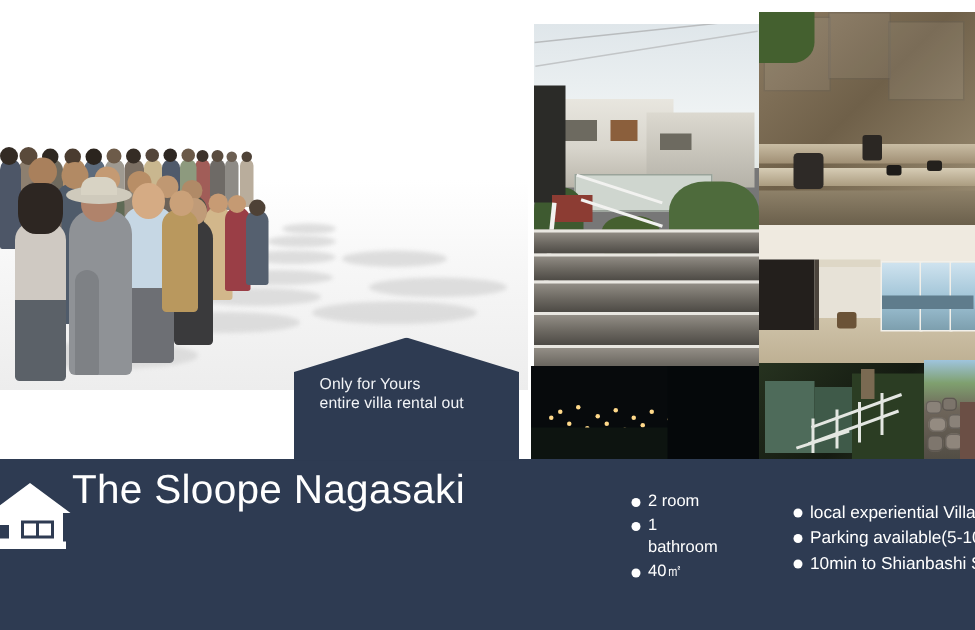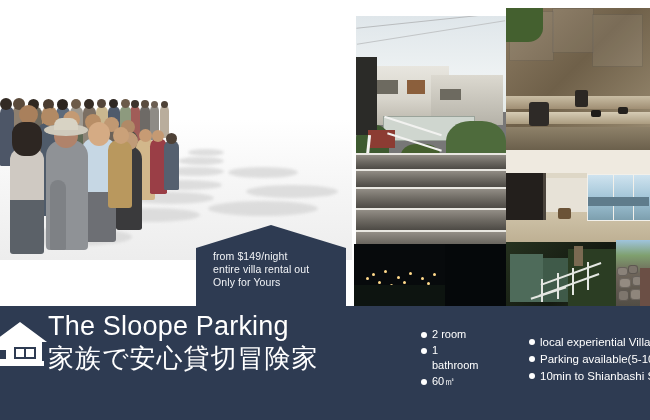--- a/index.html
+++ b/index.html
@@ -354,47 +354,45 @@
         <div class="rock" style="left:46%;top:52%;width:30%;height:14%;"></div>
         <div class="rock" style="left:6%;top:72%;width:32%;height:15%;background:#7e766d;"></div>
         <div class="rock" style="left:42%;top:70%;width:34%;height:16%;background:#8f867c;"></div>
         <div style="position:absolute;left:70%;top:40%;width:30%;height:60%;background:#6b4f45;"></div>
       </div>
     </div>
   </div>
 
   <div id="price-badge">
     <div class="lines">
-      <div>from $149/night</div>
+      <div>Only for Yours</div>
       <div>entire villa rental out</div>
-      <div>Only for Yours</div>
     </div>
   </div>
 
   <div id="infobar">
 
     <svg id="house-icon" viewBox="0 0 56 50">
       <polygon points="28,2 55,22 50,22 50,45 6,45 6,22 1,22" fill="#ffffff"></polygon>
       <rect x="6" y="41" width="46" height="5" fill="#ffffff"></rect>
       <rect x="22" y="27" width="22" height="12" fill="#2e3b52"></rect>
       <rect x="24" y="29" width="8" height="8" fill="#ffffff"></rect>
       <rect x="34" y="29" width="8" height="8" fill="#ffffff"></rect>
       <rect x="2" y="30" width="12" height="9" fill="#2e3b52"></rect>
     </svg>
 
     <div class="titles">
-      <div class="t-en">The Sloope Parking</div>
-      <div class="t-jp">家族で安心貸切冒険家</div>
+      <div class="t-en">The Sloope Nagasaki</div>
     </div>
 
     <ul class="bullets" id="specs">
       <li>2 room</li>
       <li>1</li>
       <li class="nodot">bathroom</li>
-      <li>60㎡</li>
+      <li>40㎡</li>
     </ul>
 
     <ul class="bullets" id="features">
       <li>local experiential Villa</li>
       <li>Parking available(5-10$)</li>
       <li>10min to Shianbashi Sta.</li>
     </ul>
 
   </div>
 

